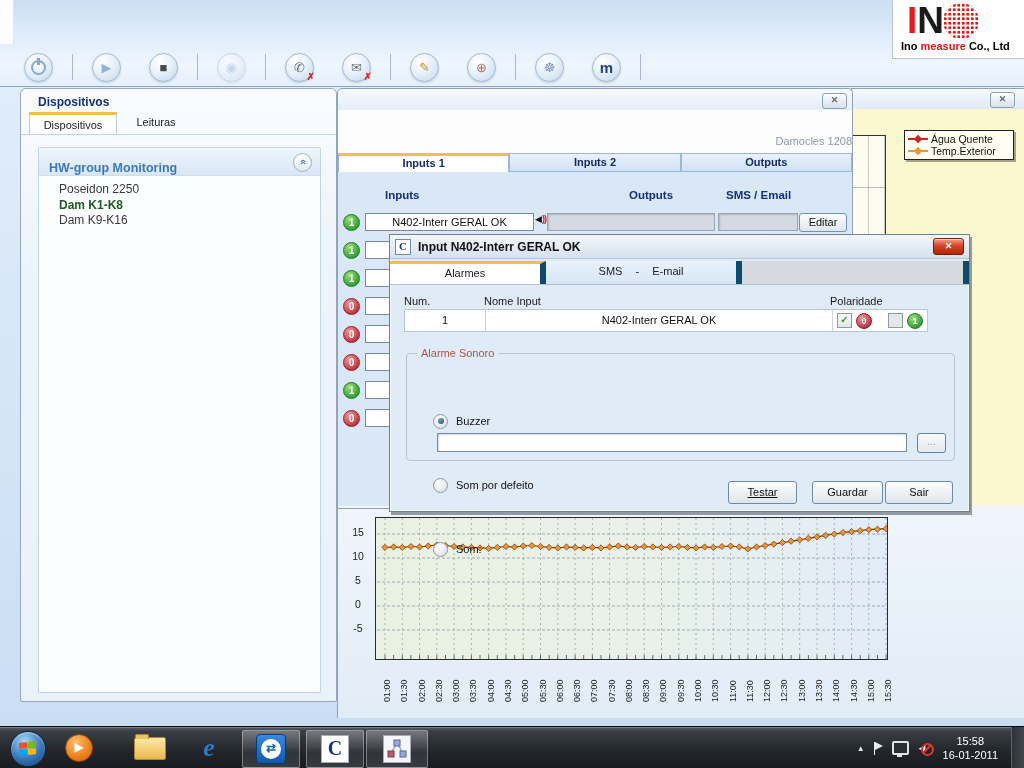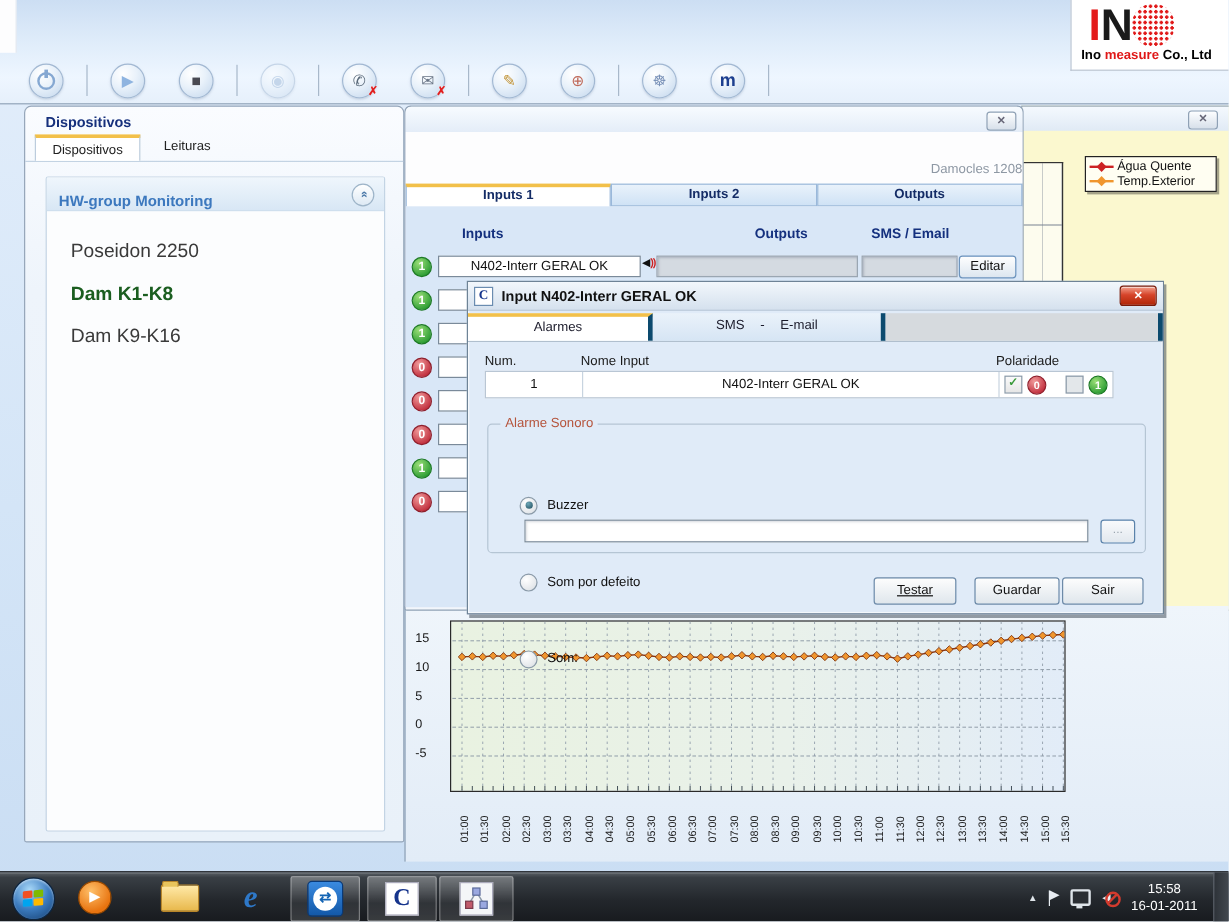--- a/index.html
+++ b/index.html
@@ -44,21 +44,21 @@
   #devpanel{position:absolute;left:17px;top:58px;width:281px;height:544px;background:#fcfdfe;
     border:1px solid #c3d4e4;border-radius:2px;}
   #devpanel-head{height:27px;background:linear-gradient(180deg,#eff6fc,#d8e7f5);border-bottom:1px solid #cfdfee;
     display:flex;align-items:flex-end;}
   #devpanel-title{margin-left:10px;font-size:12.5px;font-weight:bold;color:#3c78be;}
   #collapse-btn{position:absolute;right:8px;top:5px;width:17px;height:17px;border-radius:50%;
     border:1px solid #9db4c8;background:linear-gradient(180deg,#ffffff,#dde9f4);
     color:#4a78a8;font-size:10px;font-weight:bold;text-align:center;line-height:16px;}
   #collapse-btn span{display:inline-block;transform:rotate(90deg);}
   #device-list{padding:6px 0 0 20px;}
-  .devitem{font-size:16px;color:#3a3a3a;line-height:15.5px;margin-top:20px;}
+  .devitem{font-size:12px;color:#3a3a3a;line-height:15.5px;}
   .devitem.devbold{font-weight:bold;color:#1b5e20;}
   
   #damwin{position:absolute;left:337px;top:88px;width:514px;height:419px;background:#f2f6fb;
     border:1px solid #8fa1b5;border-radius:5px 5px 2px 2px;}
   #dam-strip{position:absolute;left:0;top:0;width:100%;height:21px;background:linear-gradient(180deg,#f7fbff,#e4edf8);border-radius:5px 5px 0 0;}
   #dam-white{position:absolute;left:0;top:21px;width:100%;height:43px;background:#fdfdfe;}
   #dam-title{position:absolute;left:0;top:46px;width:100%;text-align:right;font-size:11px;color:#8e98a4;}
   #dam-tabs{position:absolute;left:0;top:64px;width:100%;height:19px;display:flex;font-weight:bold;}
   .damtab{flex:1;font-size:11px;color:#142c66;text-align:center;line-height:17px;
     background:linear-gradient(180deg,#e9f2fb,#cfe2f5);border:1px solid #9ab8da;}
@@ -89,35 +89,35 @@
     box-shadow:2px 2px 0 rgba(60,60,50,.45);padding:2px 3px;}
   .lgrow{display:flex;align-items:center;height:12px;}
   .lgmark{width:20px;height:2px;position:relative;flex:0 0 auto;margin-right:3px;}
   .lgdiamond{position:absolute;left:7px;top:-2.5px;width:6px;height:6px;transform:rotate(45deg);}
   .lglab{font-size:10.5px;color:#111;white-space:nowrap;}
   
   #graphpanel{position:absolute;left:337px;top:505px;width:687px;height:213px;
     background:linear-gradient(180deg,#eff5fb,#e2ecf7);border-left:1px solid #8fa1b5;}
   #plot{position:absolute;left:37px;top:12px;width:511px;height:141px;border:1px solid #2a2a2a;
     background:linear-gradient(90deg,#e9f2e1 0%,#e9f1ea 55%,#e2ecf8 100%);}
-  .ylab{position:absolute;left:8px;width:24px;text-align:left;font-size:10.5px;color:#1a1a1a;height:13px;}
+  .ylab{position:absolute;left:8px;width:24px;text-align:center;font-size:10.5px;color:#1a1a1a;height:13px;}
   .xlab{position:absolute;width:38px;font-size:9px;color:#1a1a1a;transform:rotate(-90deg);transform-origin:0 0;letter-spacing:0;}
   
   #dialog{position:absolute;left:389px;top:234px;width:579px;height:276px;background:#e0ebf8;
     border:1px solid #6e8396;box-shadow:2px 3px 0 rgba(70,80,92,.55),inset 0 0 0 1px #f4f8fc;}
   #dlg-titlebar{position:absolute;left:0;top:0;width:100%;height:23px;
     background:linear-gradient(180deg,#f2f7fc,#d5e1ee);border-bottom:1px solid #b8c8d8;display:flex;align-items:center;}
   #dlg-icon{width:14px;height:14px;margin-left:5px;background:#fff;border:1px solid #6a8cb0;
     color:#16348c;font-family:"Liberation Serif",serif;font-weight:bold;font-size:11px;text-align:center;line-height:13px;}
   #dlg-title{margin-left:7px;font-size:12px;font-weight:bold;color:#111;}
   #dlg-close{position:absolute;right:5px;top:3px;width:29px;height:15px;border:1px solid #7a1a08;border-radius:3px;
     background:linear-gradient(180deg,#f2a08c 0%,#d6442a 45%,#b12708 100%);
     color:#fff;font-size:9px;font-weight:bold;text-align:center;line-height:14px;box-shadow:inset 0 1px 0 rgba(255,255,255,.55);}
   #dlg-tabs{position:absolute;left:0;top:26px;width:100%;height:23px;display:flex;border-bottom:1px solid #b0bfce;}
-  .dlgtab{font-size:11px;color:#1a1a2a;text-align:center;line-height:21px;background:linear-gradient(180deg,#eaf2fa,#d6e5f4);border-right:4px solid #0c4a6e;}
+  .dlgtab{font-size:11px;color:#1a1a2a;text-align:center;line-height:21px;background:linear-gradient(180deg,#eaf2fa,#d6e5f4);border-right:6px solid #0c4a6e;}
   .dlgtab.active{background:#fff;border-top:3px solid #f2c04a;line-height:18px;}
   .dlgtab.wide{word-spacing:10px;}
   .dlgtab.filler{flex:1;background:#d6dade;}
   .dlg-colhdr{position:absolute;top:60px;font-size:11px;color:#1a1a1a;text-align:left;}
   #dlg-row{position:absolute;left:14px;top:74px;width:522px;height:21px;background:#fff;border:1px solid #b9c6d4;display:flex;}
   .dlgcell{font-size:11px;color:#111;text-align:center;line-height:20px;border-right:1px solid #c8d4e0;}
   #cell-num{width:80px;}
   #cell-name{width:346px;}
   #cell-pol{flex:1;display:flex;align-items:center;justify-content:center;gap:4px;border-right:none;}
   .chk{width:13px;height:13px;border:1px solid #8a9aa8;background:linear-gradient(180deg,#fafafa,#e6e6e6);

